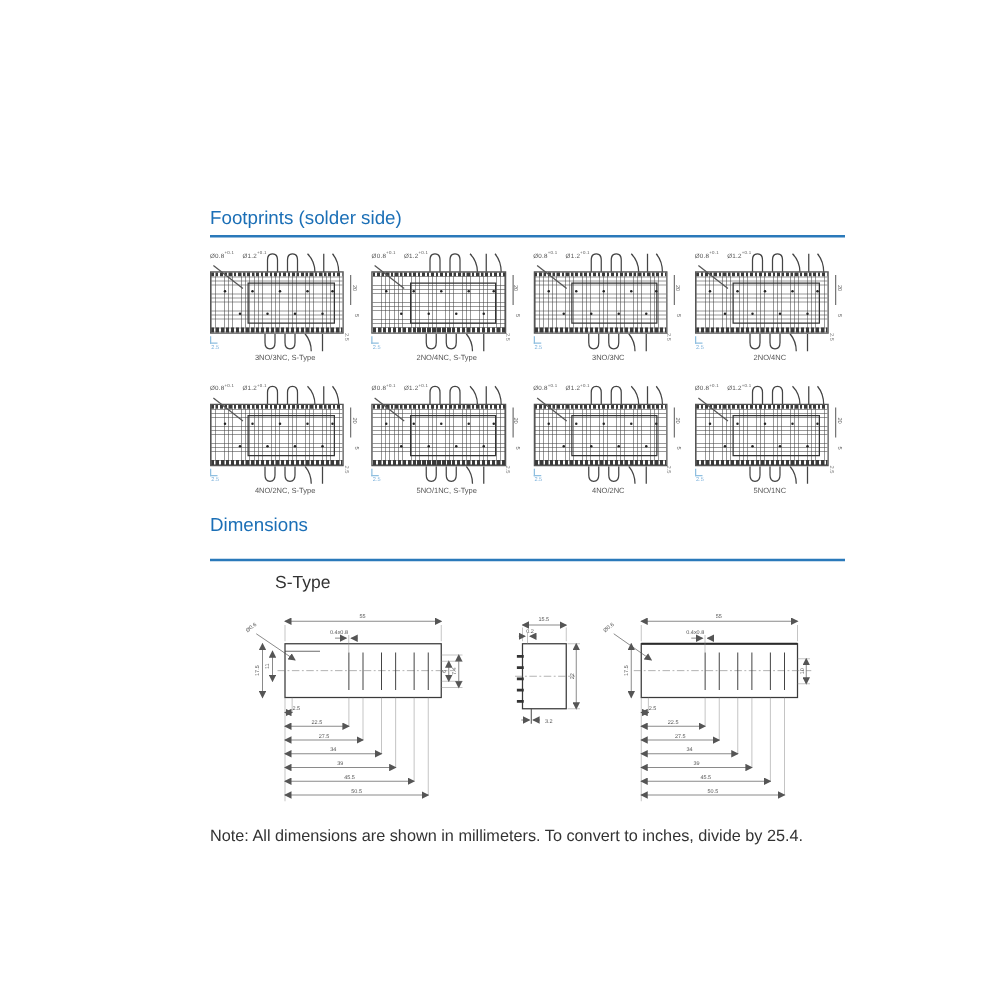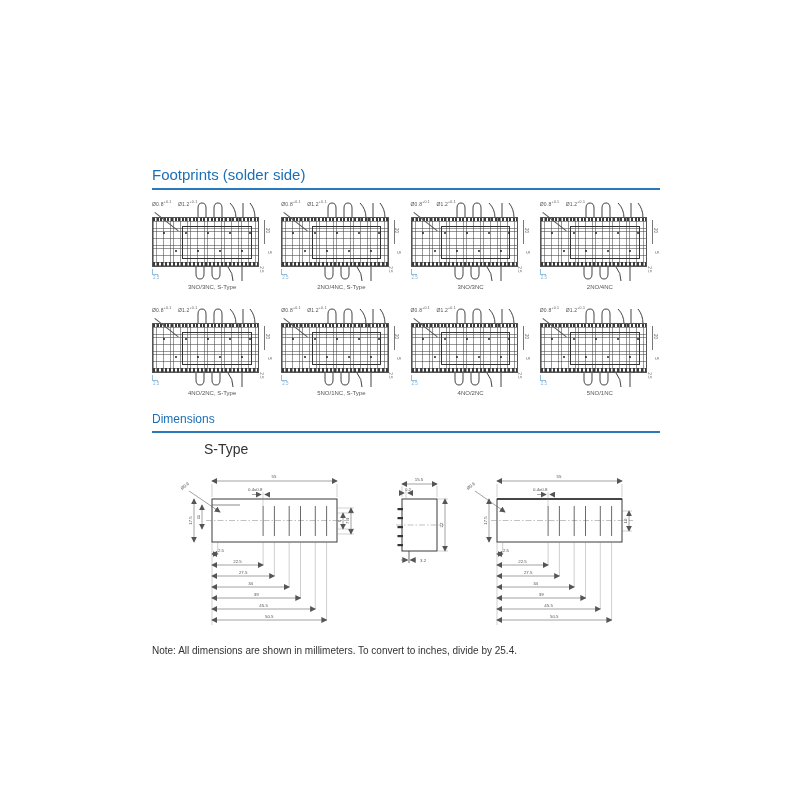--- a/index.html
+++ b/index.html
@@ -1,17 +1,17 @@
 <!DOCTYPE html>
 <html><head>
 <meta charset="utf-8">
 <style>
   html,body{margin:0;padding:0;background:#fff;}
   body{width:800px;height:800px;position:relative;font-family:"Liberation Sans",sans-serif;color:#333;}
-  .page{position:absolute;left:152px;top:166px;width:508px;}
+  .page{position:absolute;left:168px;top:166px;width:508px;}
   h1.sec{margin:0;font-size:15px;font-weight:400;color:#1b6fb6;padding-bottom:5px;border-bottom:2px solid #2a79ba;}
   .fp-grid{display:grid;grid-template-columns:repeat(4,1fr);column-gap:9px;row-gap:12px;margin:8px 0 14px 0;}
   .fp-cell{position:relative;height:94px;}
   .fp-top{position:relative;height:19px;}
   .fp-holes{position:absolute;left:0;top:2px;font-size:5px;color:#555;white-space:nowrap;letter-spacing:.2px;}
   .fp-holes sup{font-size:3.5px;}
   .fp-holes .hl{margin-right:5px;}
   .fp-top svg{position:absolute;right:14px;bottom:-1px;}
   .fp-body{position:relative;height:48px;margin-right:13px;border:1px solid #555;
     background-image:
@@ -26,24 +26,24 @@
   .fp-dots{position:absolute;left:10px;top:14px;width:2px;height:2px;border-radius:50%;background:#222;
       box-shadow:22px 0 #222,44px 0 #222,66px 0 #222,86px 0 #222,12px 18px #222,34px 18px #222,56px 18px #222,78px 18px #222;}
   .fp-rlab{position:absolute;right:2px;font-size:4.5px;color:#555;transform:rotate(90deg);}
   .fp-rline{position:absolute;right:7px;top:22px;width:1px;height:24px;background:#777;}
   .fp-bot{position:relative;height:16px;}
   .fp-bot svg{position:absolute;left:40px;top:0;}
   .fp-corner{position:absolute;left:0;top:2px;width:5px;height:5px;border-left:1px solid #8fbfe0;border-bottom:1px solid #8fbfe0;}
   .fp-cdim{position:absolute;left:1px;top:8px;font-size:4.5px;color:#7fb3dc;}
   .fp-cdim2{position:absolute;right:8px;top:0px;font-size:4.5px;color:#777;transform:rotate(90deg);}
   .fp-cap{margin-top:1px;text-align:center;font-size:6px;color:#555;}
-  h2.sec{margin:2px 0 0 0;font-size:12px;font-weight:400;color:#1b6fb6;padding-bottom:5px;border-bottom:2px solid #2a79ba;}
+  h2.sec{margin:2px 0 0 0;font-size:15px;font-weight:400;color:#1b6fb6;padding-bottom:18px;border-bottom:2px solid #2a79ba;}
   .subtitle{margin:8px 0 0 52px;font-size:14px;color:#333;}
   .dims-svg{display:block;margin-top:2px;}
-  .note{margin-top:10px;font-size:10px;color:#333;}
+  .note{margin-top:10px;font-size:13px;color:#333;}
   svg text{font-family:"Liberation Sans",sans-serif;font-size:4.4px;fill:#555;}
   svg .dim{stroke:#555;stroke-width:.55;}
   svg .ext{stroke:#888;stroke-width:.4;}
   svg .body{stroke:#3a3a3a;stroke-width:1;fill:none;}
   svg .bold{stroke:#2a2a2a;stroke-width:1.6;}
   svg .pin{stroke:#444;stroke-width:.8;}
   svg .cl{stroke:#777;stroke-width:.45;stroke-dasharray:6 2 1.5 2;}
   .glyph path{fill:none;stroke:#444;stroke-width:1;}
 </style>
 </head>

